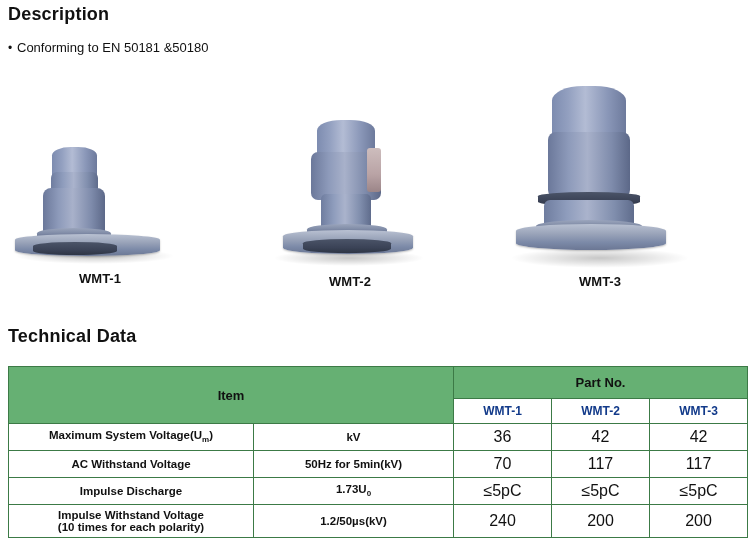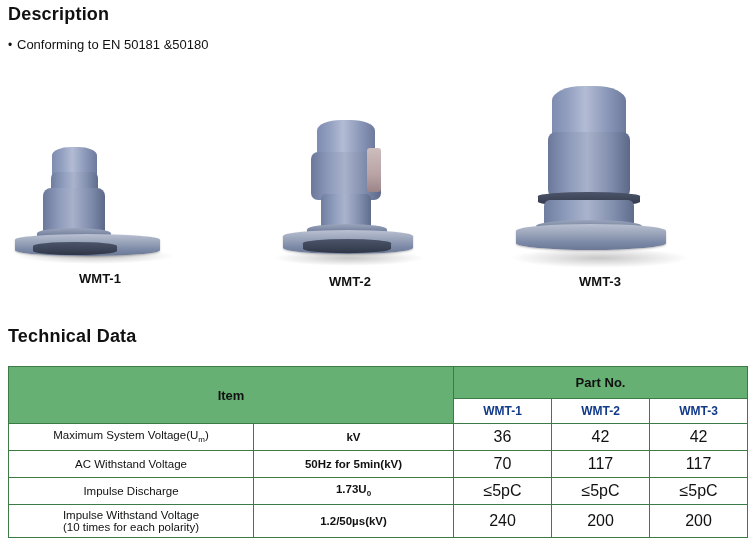--- a/index.html
+++ b/index.html
@@ -34,21 +34,21 @@
   }
   .bullet-list {
     position: absolute;
     left: 8px;
     top: 36px;
     width: 720px;
   }
   .bullet-line {
     font-size: 13px;
     color: #111;
-    line-height: 17px;
+    line-height: 24px;
     white-space: nowrap;
   }
   .bullet-dot {
     display: inline-block;
     width: 9px;
     color: #111;
     font-size: 12px;
   }
 
   
@@ -145,21 +145,21 @@
     padding: 8px 4px;
   }
   table.tech th.sub {
     background: #ffffff;
     font-size: 12px;
     font-weight: bold;
     padding: 5px 4px;
     color: #123a8a;
   }
   table.tech td.rowhead {
-    font-weight: normal;
+    font-weight: bold;
     font-size: 11.5px;
     padding: 4px 3px;
     background: #ffffff;
   }
   table.tech td.unit {
     font-weight: bold;
     font-size: 11.5px;
     padding: 4px 3px;
     background: #ffffff;
   }

